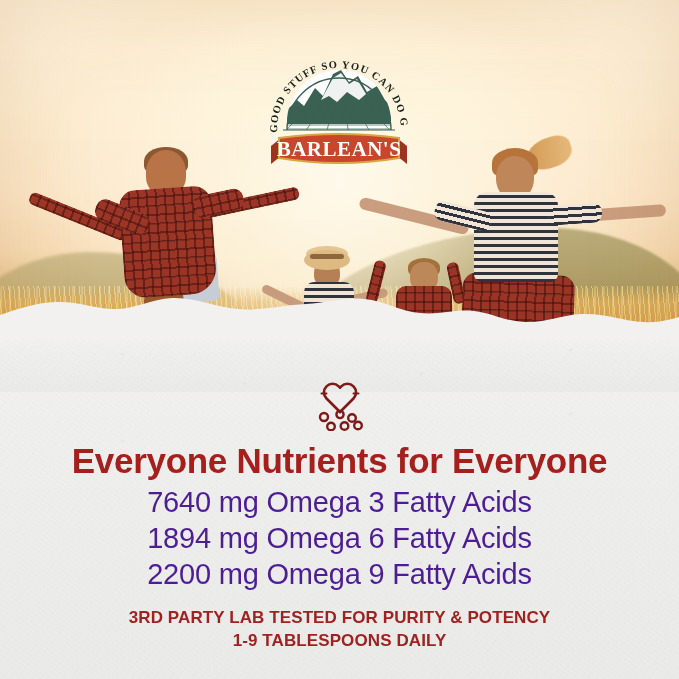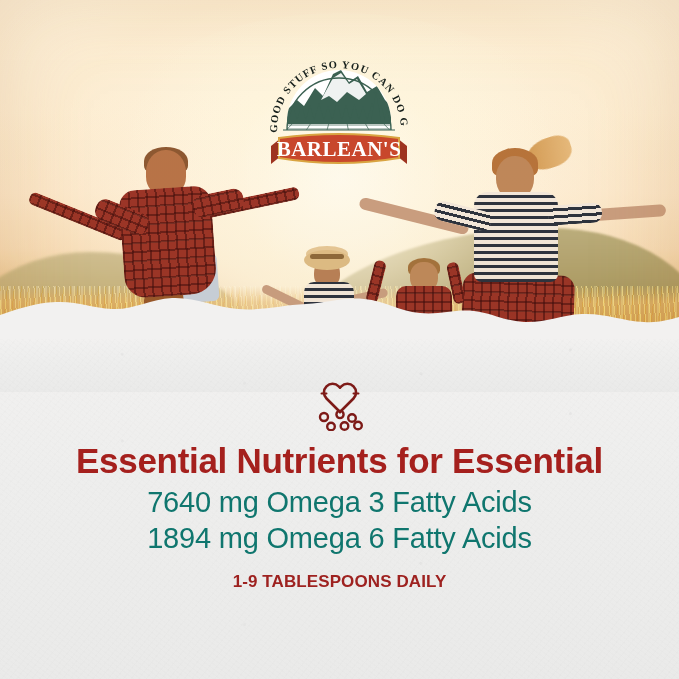--- a/index.html
+++ b/index.html
@@ -143,21 +143,21 @@
 
   
   .content{position:absolute;left:0;right:0;bottom:0;height:300px;z-index:8;text-align:center;}
   .pill-icon{display:block;margin:0 auto;width:54px;height:52px;}
   .headline{
     margin:12px 0 0;font-size:35px;line-height:1.04;font-weight:bold;
     color:#a5201d;letter-spacing:-.3px;
   }
   .facts{margin-top:6px;}
   .fact{
-    font-size:29px;line-height:1.24;color:#0f766e;font-weight:normal;
+    font-size:29px;line-height:1.24;color:#4c1d95;font-weight:normal;
     letter-spacing:-.2px;
   }
   .sub{margin-top:14px;}
   .subline{
     font-size:17px;line-height:1.35;font-weight:bold;color:#9e2220;
     letter-spacing:.1px;
   }
 </style>
 </head>
 <body>
@@ -307,25 +307,27 @@
       <g fill="none" stroke="#7d1a17" stroke-width="2.4">
         <circle cx="11" cy="38" r="4"></circle>
         <circle cx="27" cy="35.5" r="3.6"></circle>
         <circle cx="39" cy="39" r="3.8"></circle>
         <circle cx="18" cy="47.5" r="3.8"></circle>
         <circle cx="31.5" cy="47" r="3.8"></circle>
         <circle cx="45" cy="46.5" r="3.8"></circle>
       </g>
     </svg>
 
-    <h1 class="headline">Essential Nutrients for Essential</h1>
+    <h1 class="headline">Everyone Nutrients for Everyone</h1>
 
     <div class="facts">
       <div class="fact">7640 mg Omega 3 Fatty Acids</div>
       <div class="fact">1894 mg Omega 6 Fatty Acids</div>
+      <div class="fact">2200 mg Omega 9 Fatty Acids</div>
     </div>
 
     <div class="sub">
+      <div class="subline">3RD PARTY LAB TESTED FOR PURITY &amp; POTENCY</div>
       <div class="subline">1-9 TABLESPOONS DAILY</div>
     </div>
   </div>
 
 </div>
 
 </body></html>

